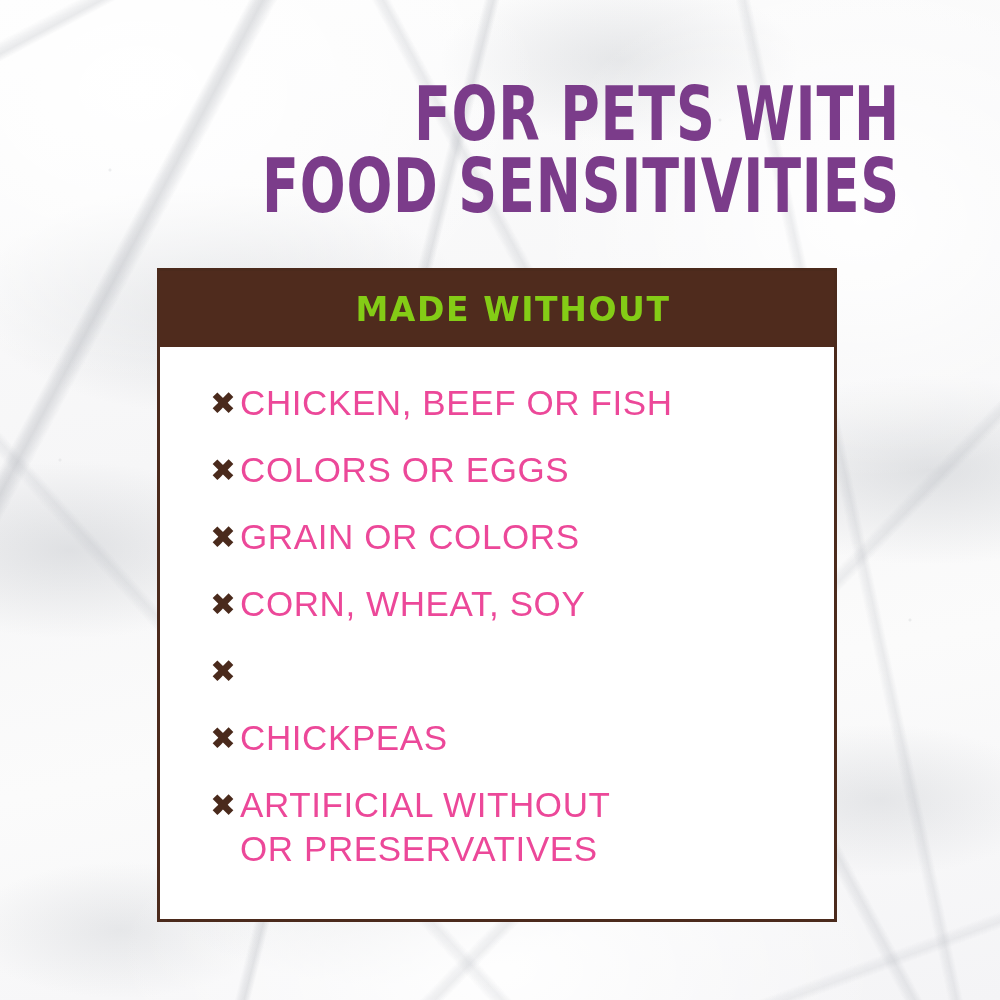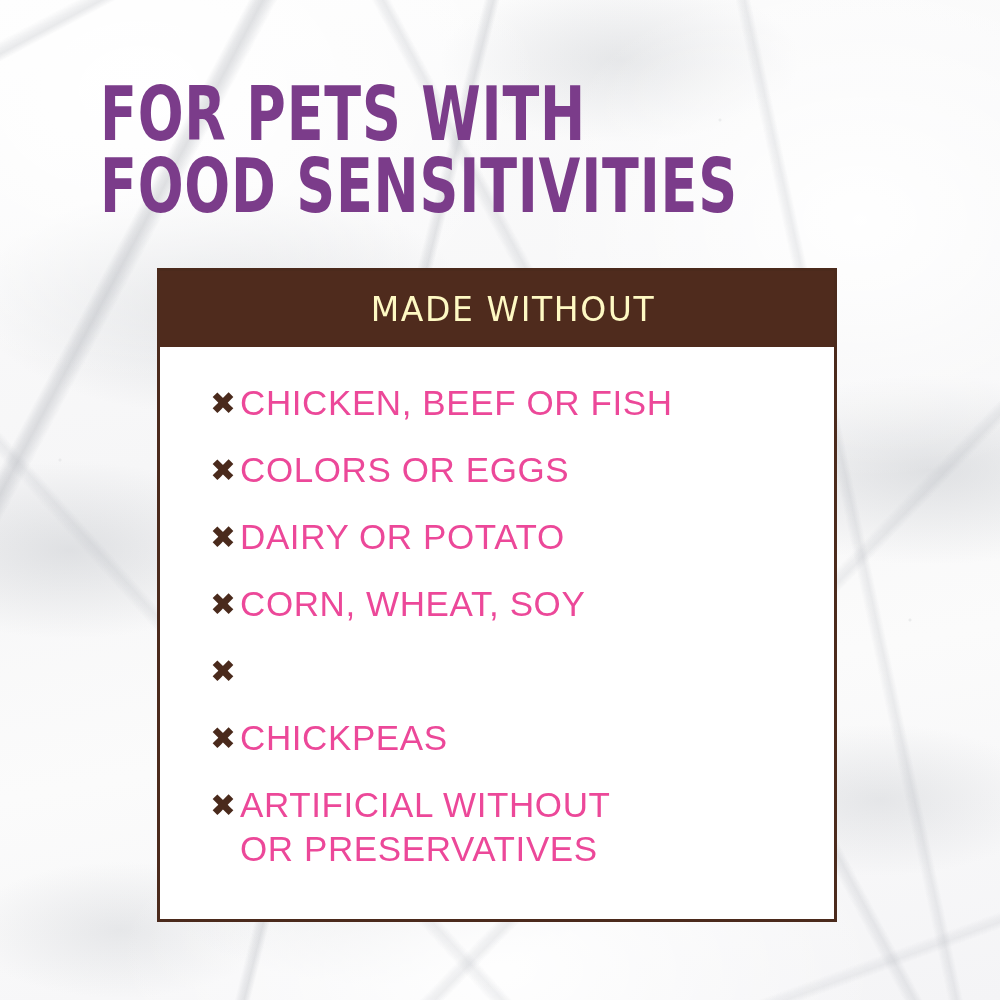--- a/index.html
+++ b/index.html
@@ -62,21 +62,21 @@
       radial-gradient(circle at 91% 62%, rgba(150,155,163,.5) 0 1px, transparent 2px),
       radial-gradient(circle at 29% 71%, rgba(150,155,163,.4) 0 1px, transparent 2px),
       radial-gradient(circle at 55% 91%, rgba(150,155,163,.45) 0 1px, transparent 2px),
       radial-gradient(circle at 6%  46%, rgba(150,155,163,.4) 0 1px, transparent 2px);
   }
 
   
   #headline {
     position:absolute;
     left:0; right:0; top:78px;
-    text-align:left;
+    text-align:right;
     z-index:3;
   }
   #headline .hl-line {
     display:block;
     color:#7B3C8A;
     font-family:"DejaVu Sans Condensed","Liberation Sans Narrow","Liberation Sans", sans-serif;
     font-weight:bold;
     font-size:75px;
     line-height:72px;
     letter-spacing:1px;
@@ -97,23 +97,23 @@
     flex-direction:column;
   }
 
   #card-header {
     height:76px;
     background:#4F2B1D;
     display:flex; align-items:center; justify-content:center;
     flex:none;
   }
   #card-header-title {
-    color:#fef9c3;
+    color:#84cc16;
     font-family:"DejaVu Sans","Liberation Sans", sans-serif;
-    font-weight:normal;
+    font-weight:bold;
     font-size:33px;
     letter-spacing:1.6px;
     margin-left:32px;
   }
 
   #card-body {
     flex:1;
     padding:34px 0 0 0;
   }
 
@@ -175,21 +175,21 @@
         <span class="item-text">CHICKEN, BEEF OR FISH</span>
       </li>
 
       <li>
         <span class="x-bullet">✖</span>
         <span class="item-text">COLORS OR EGGS</span>
       </li>
 
       <li>
         <span class="x-bullet">✖</span>
-        <span class="item-text">DAIRY OR POTATO</span>
+        <span class="item-text">GRAIN OR COLORS</span>
       </li>
 
       <li>
         <span class="x-bullet">✖</span>
         <span class="item-text">CORN, WHEAT, SOY</span>
       </li>
 
       <li>
         <span class="x-bullet">✖</span>
       </li>

